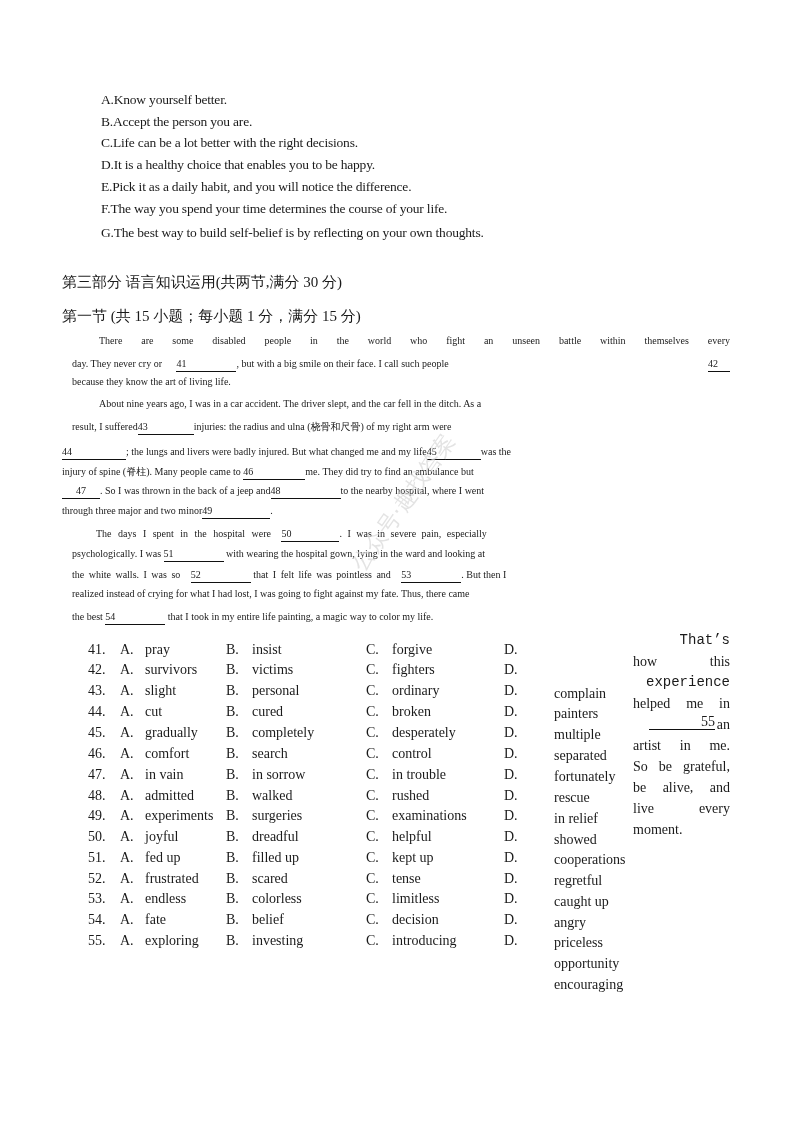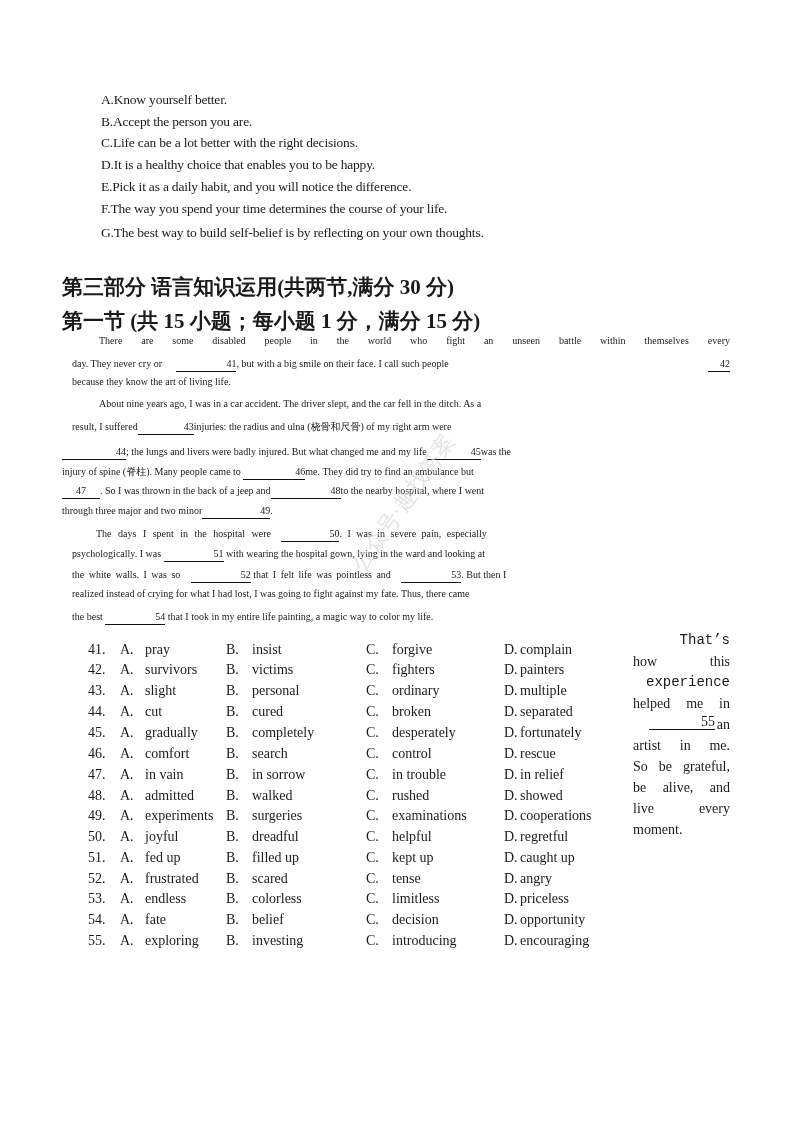--- a/index.html
+++ b/index.html
@@ -6,41 +6,41 @@
   body {
     width: 800px; height: 1130px; position: relative; overflow: hidden;
     font-family: "Liberation Serif", "DejaVu Serif", serif;
     color: #1a1a1a;
   }
   .opt-line {
     position: absolute; left: 101px; font-size: 13.5px; letter-spacing: -0.2px;
     white-space: nowrap;
   }
   .heading {
-    position: absolute; left: 62px; font-weight: bold; font-size: 21px; white-space: nowrap;
+    position: absolute; left: 62px; font-weight: normal; font-size: 15px; white-space: nowrap;
   }
   .para {
     position: absolute; font-size: 10px; white-space: nowrap;
   }
   .just { text-align: justify; text-align-last: justify; }
   .blank {
-    display: inline-block; border-bottom: 1px solid #111; text-align: right;
+    display: inline-block; border-bottom: 1px solid #111; text-align: left;
     line-height: 15px;
   }
   .qrow { position: absolute; left: 88px; font-size: 14px; height: 21px; white-space: nowrap; }
   .qrow span { position: absolute; top: 0; }
   .qnum { left: 0; }
   .la { left: 32px; }
   .va { left: 57px; }
   .lb { left: 138px; }
   .vb { left: 164px; }
   .lc { left: 278px; }
   .vc { left: 304px; }
   .ld { left: 416px; }
-  .vd { left: 432px; }
+  .vd { left: 466px; margin-top: 44px; }
   .side {
     position: absolute; left: 633px; width: 97px; font-size: 14px; line-height: 21px;
   }
   .side div { text-align: justify; text-align-last: justify; height: 21px; }
   .side .r { text-align: right; text-align-last: right; font-family: Liberation Mono, monospace; }
   .watermark {
     position: absolute; left: 345px; top: 560px; font-size: 22px; color: #d8d8d8;
     transform: rotate(-55deg); transform-origin: left top; white-space: nowrap;
     font-family: "DejaVu Sans", sans-serif; opacity: 0.7;
   }

